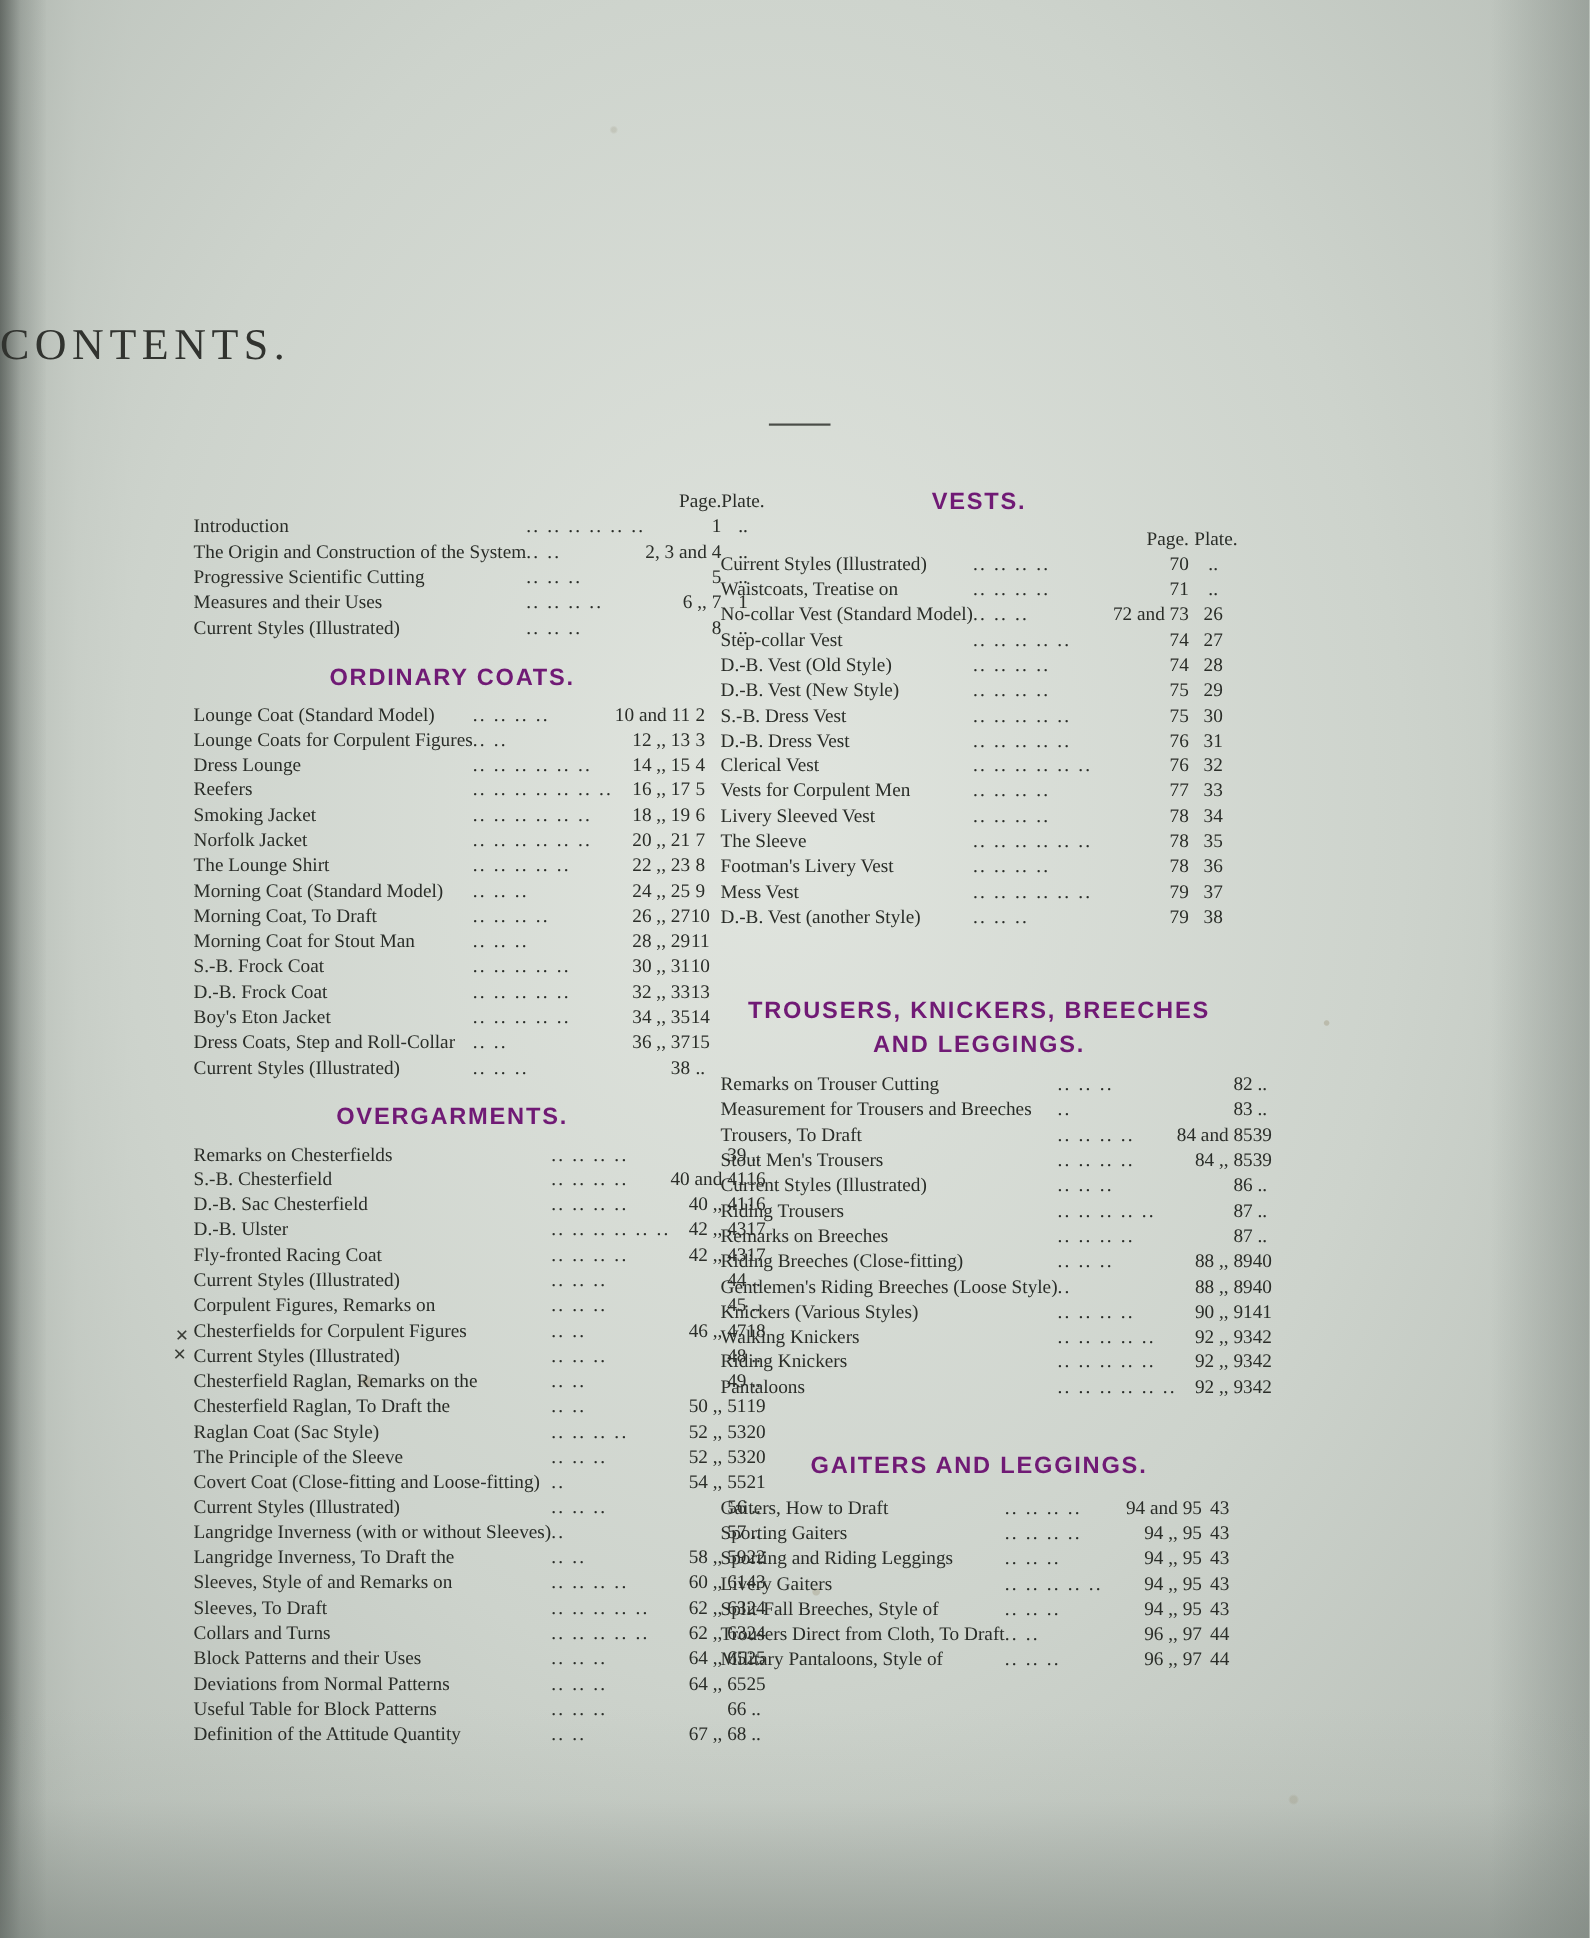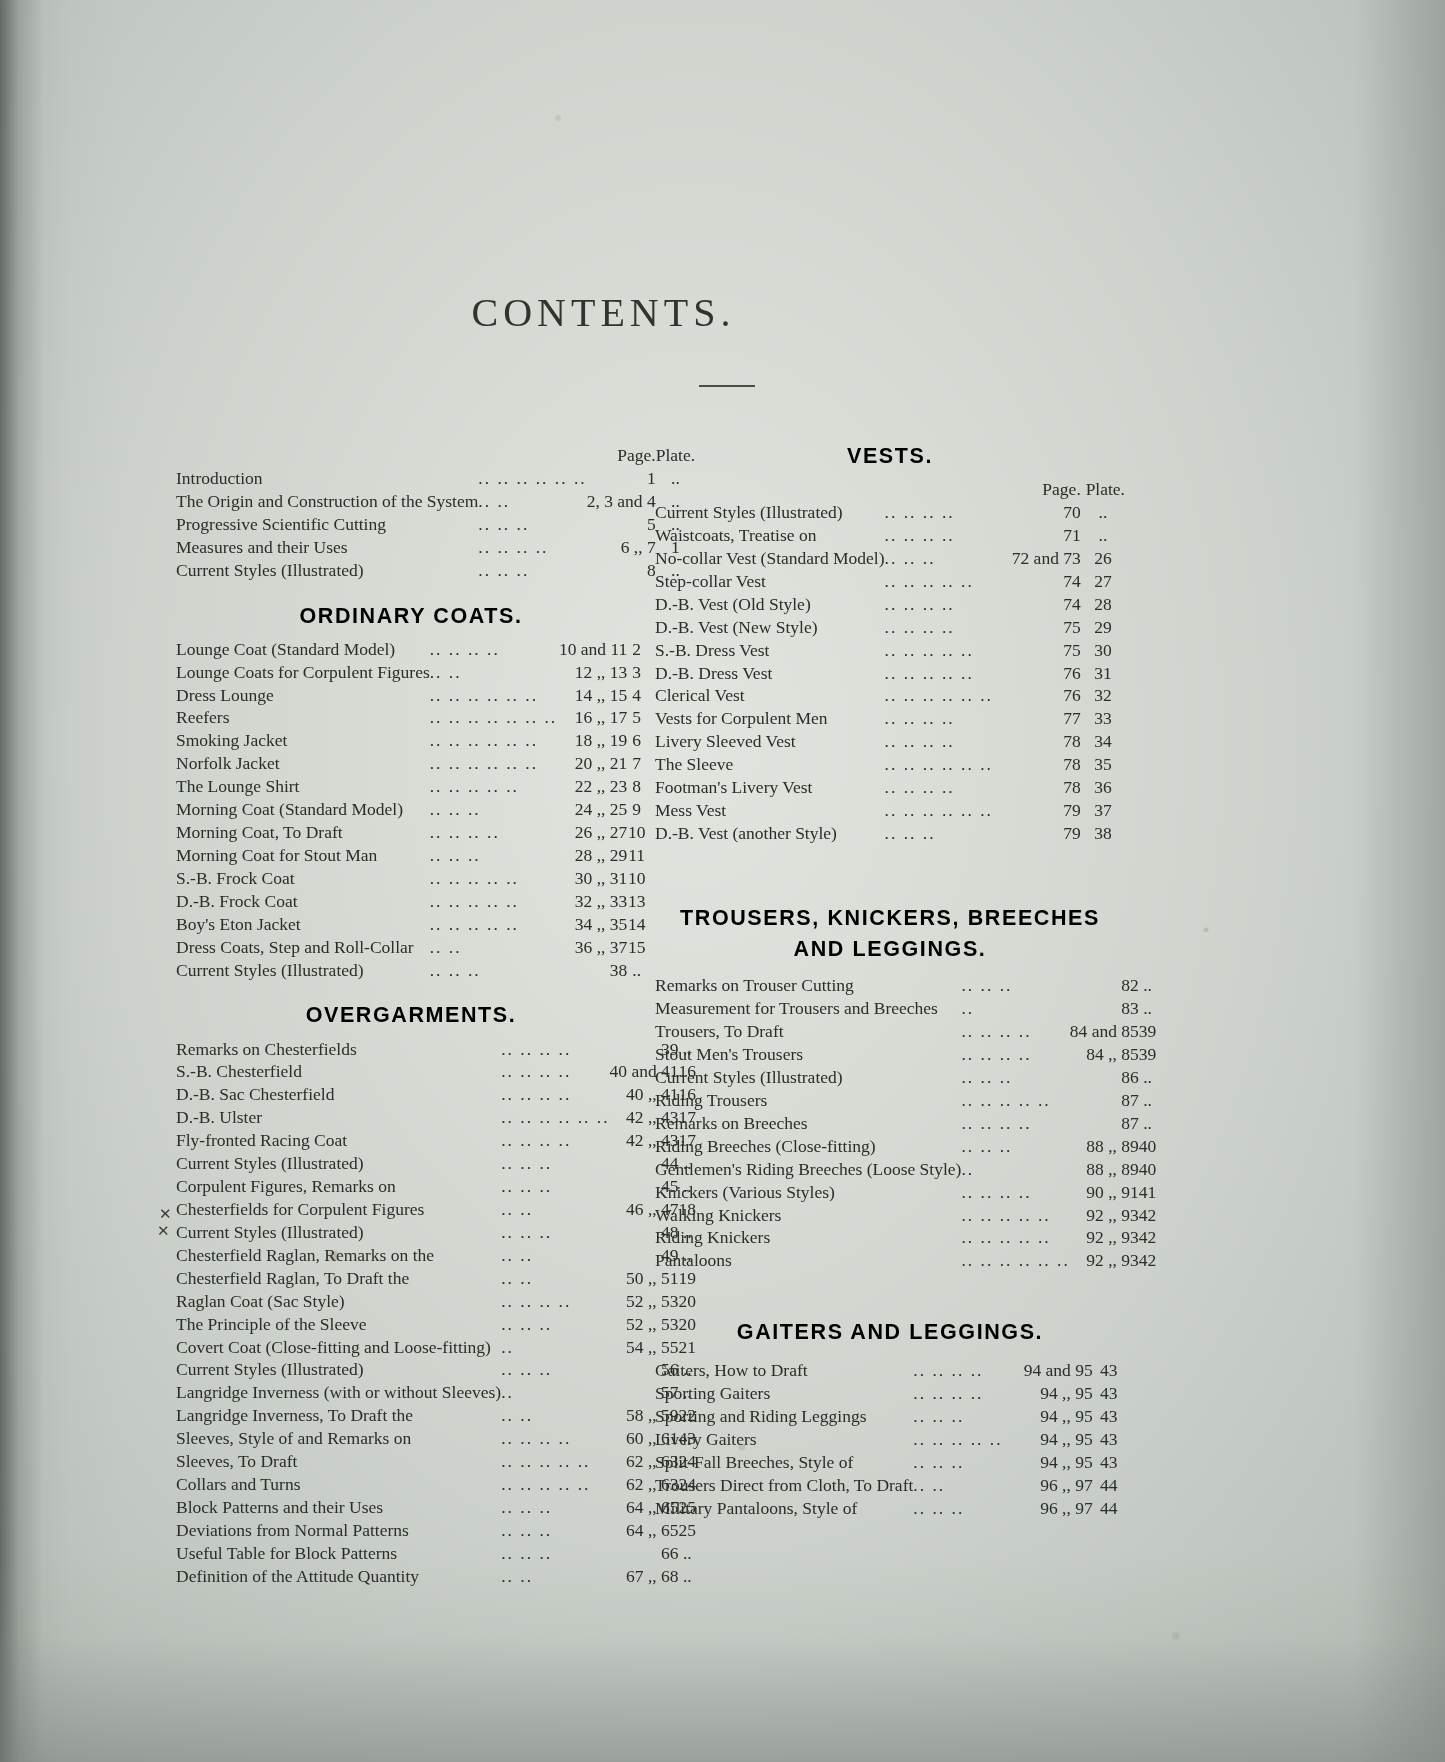--- a/index.html
+++ b/index.html
@@ -36,41 +36,40 @@
       radial-gradient(circle at 742px 1447px, rgba(150,140,110,0.30) 0 3px, rgba(0,0,0,0) 4px),
       radial-gradient(circle at 334px 1256px, rgba(150,130,100,0.35) 0 4px, rgba(0,0,0,0) 6px),
       radial-gradient(circle at 1176px 1636px, rgba(150,140,110,0.25) 0 3px, rgba(0,0,0,0) 5px),
       radial-gradient(circle at 558px 118px, rgba(140,132,106,0.20) 0 2px, rgba(0,0,0,0) 4px);
   }
 
   #content{position:absolute;left:0;top:0;width:1445px;height:1762px;}
 
   #title{
     position:absolute;left:0;top:289px;width:1207px;
-    text-align:center;
     font-size:40px;letter-spacing:5px;
     font-family:"Liberation Serif", serif;
     color:#31332f;
   }
   #rule{
     position:absolute;left:699px;top:385px;width:56px;height:0;
     border-top:2px solid #4a4d48;
   }
 
   .col{position:absolute;}
   #col-left{left:176px;top:444px;width:470px;}
   #col-right{left:655px;top:444px;width:470px;}
 
   .sec-head{
     text-align:center;
     font-family:"Liberation Sans", sans-serif;
     font-weight:bold;
     font-size:21.5px;
     letter-spacing:1.6px;
-    color:#000000;
+    color:#701a75;
     margin:22px 0 9px 0;
   }
   .sec-head.two-line{line-height:1.45;}
 
   table.toc{width:100%;border-collapse:collapse;}
   table.toc td{
     font-size:17.5px;
     line-height:1.06;
     padding:2.2px 0;
     color:#2a2d28;

